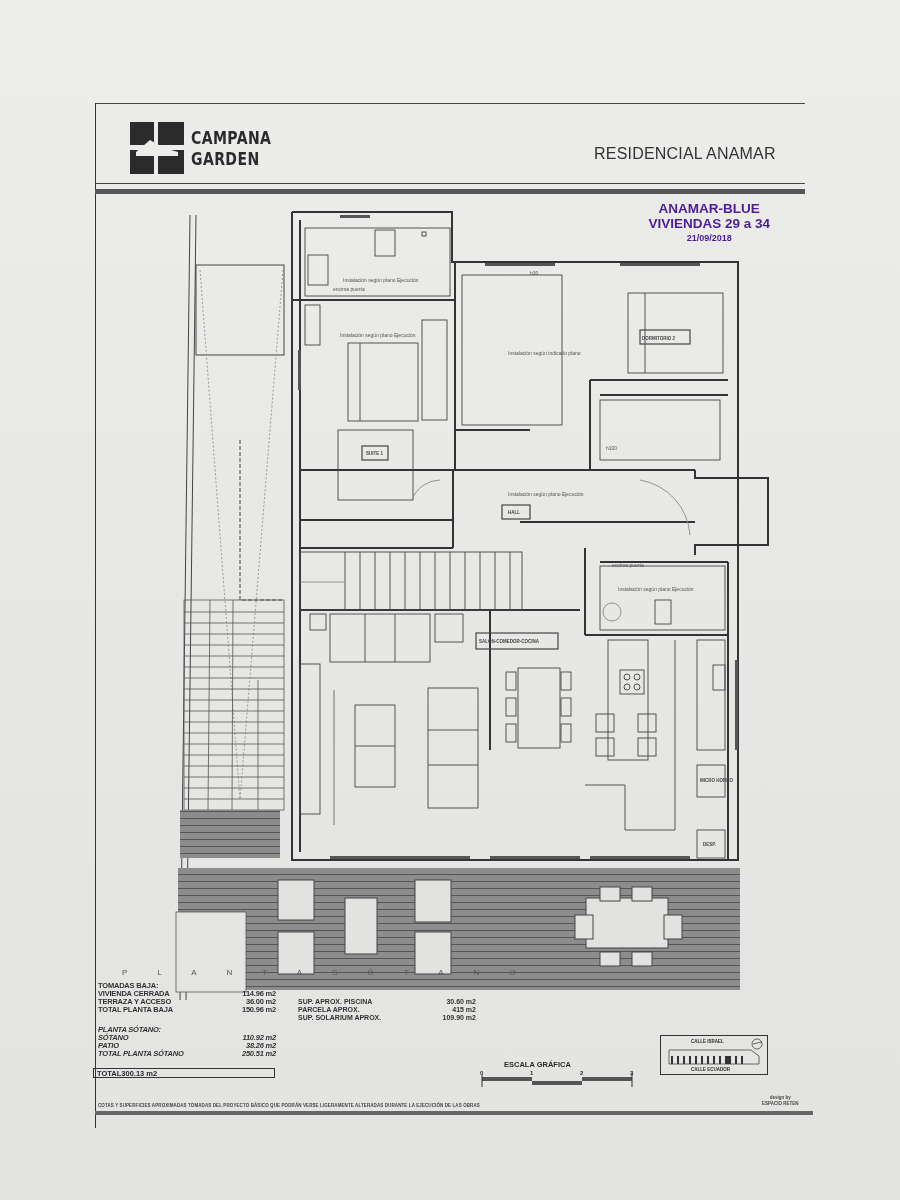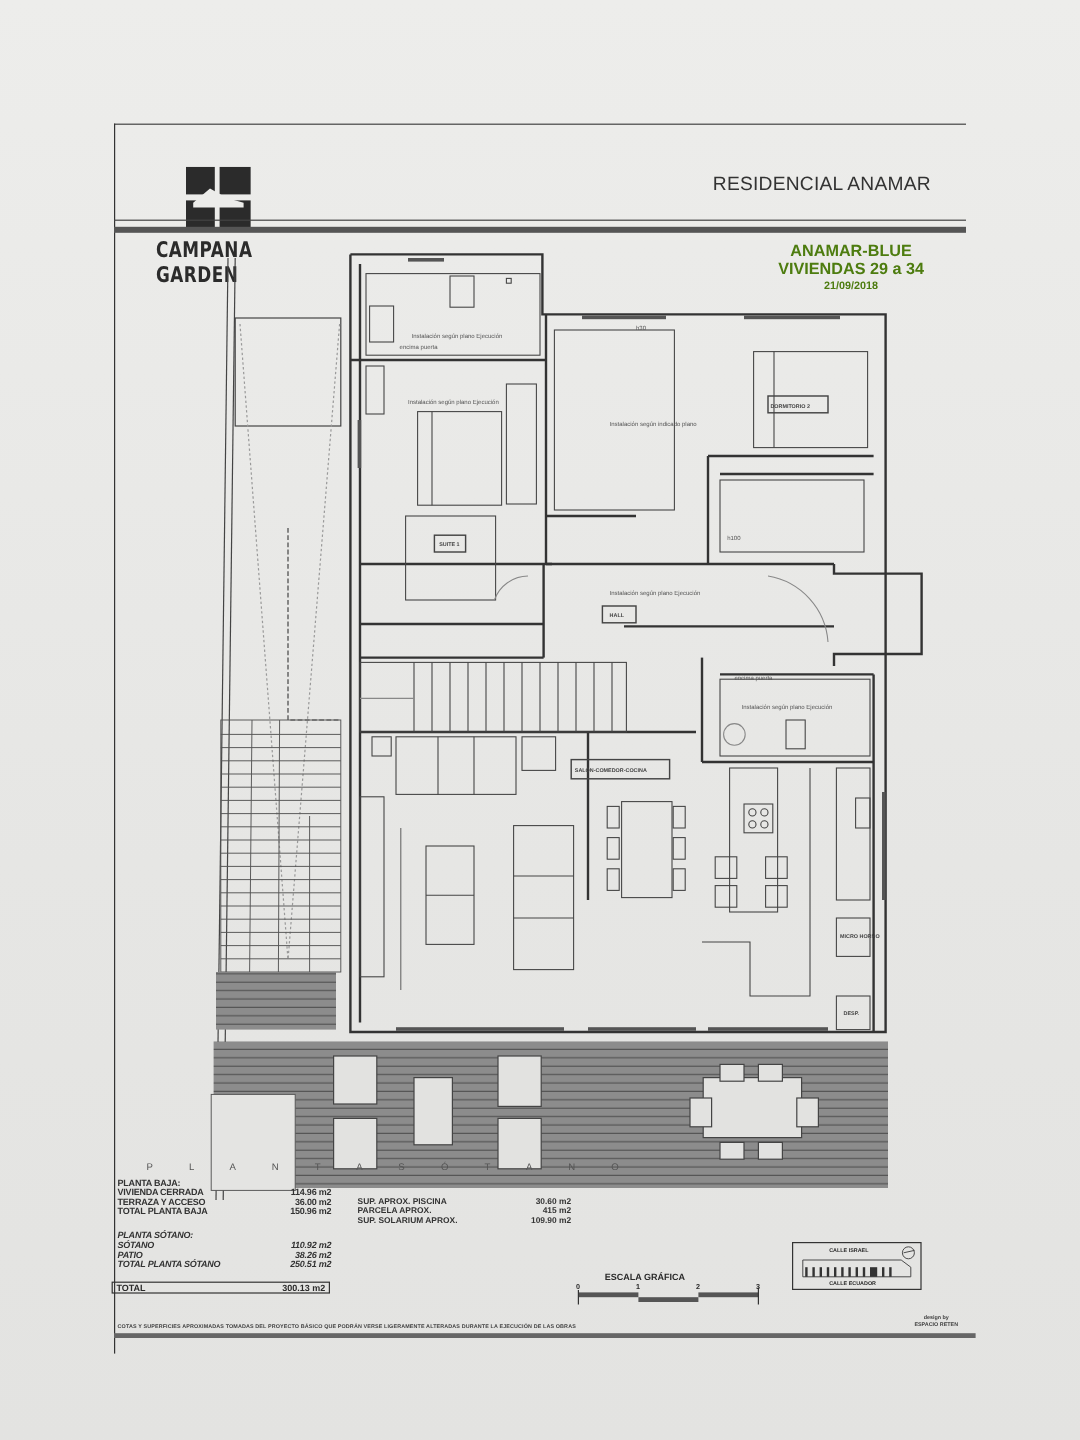--- a/index.html
+++ b/index.html
@@ -2,34 +2,34 @@
 <html><head>
 <meta charset="utf-8">
 <style>
   html,body{margin:0;padding:0;}
   body{width:900px;height:1200px;background:#e9e9e7;position:relative;overflow:hidden;font-family:"Liberation Sans",sans-serif;color:#2a2a2a;}
   .paper{position:absolute;left:0;top:0;width:900px;height:1200px;background:linear-gradient(180deg,#ededeb 0%,#e6e6e4 60%,#e3e3e1 100%);}
   .frame-left{position:absolute;left:95px;top:103px;width:1px;height:1025px;background:#333;}
   .frame-top{position:absolute;left:95px;top:103px;width:710px;height:1px;background:#444;}
   .hdr-rule{position:absolute;left:95px;top:183px;width:710px;height:1px;background:#444;}
   .thick-rule{position:absolute;left:95px;top:189px;width:710px;height:5px;background:#555;}
-  .logo{position:absolute;left:130px;top:139px;display:flex;align-items:center;gap:7px;flex-direction:column;}
+  .logo{position:absolute;left:130px;top:122px;display:flex;align-items:center;gap:7px;}
   .logo-mark{width:54px;height:52px;position:relative;}
   .logo-text{font-family:"DejaVu Sans",sans-serif;font-weight:bold;font-size:18px;line-height:21px;letter-spacing:0.5px;color:#2b2b2b;transform:scaleX(0.78);transform-origin:left center;}
   .project{position:absolute;left:594px;top:145px;font-size:16px;color:#333;letter-spacing:0.2px;}
-  .tb{position:absolute;right:130px;top:201px;text-align:center;font-weight:bold;color:#4d7c0f;}
+  .tb{position:absolute;right:130px;top:201px;text-align:center;font-weight:bold;color:#4c1d95;}
   .tb .l1{font-size:13.5px;line-height:15px;}
   .tb .l2{font-size:13.5px;line-height:15px;}
   .tb .l3{font-size:9px;line-height:14px;}
   .plan{position:absolute;left:0;top:0;}
   .planta-label{position:absolute;left:96px;top:968px;font-size:8px;letter-spacing:14px;color:#555;margin-left:26px;}
   .surf{position:absolute;font-size:7.5px;font-weight:bold;color:#333;line-height:8px;letter-spacing:-0.2px;}
   .surf .row{display:flex;justify-content:space-between;}
   .surf .val{text-align:right;margin-left:48px;}
-  .total-box{position:absolute;left:93px;top:1068px;width:182px;height:10px;border:1.3px solid #333;font-size:7.5px;font-weight:bold;display:flex;justify-content:space-between;padding:0 3px;box-sizing:border-box;line-height:9px;}
+  .total-box{position:absolute;left:93px;top:1068px;width:182px;height:10px;border:1.3px solid #333;font-size:7.5px;font-weight:bold;display:flex;justify-content:flex-start;padding:0 3px;box-sizing:border-box;line-height:9px;}
   .extra{position:absolute;left:298px;top:998px;width:178px;font-size:7px;font-weight:bold;color:#333;line-height:8px;}
   .extra .row{display:flex;justify-content:space-between;}
   .scale{position:absolute;left:480px;top:1060px;}
   .scale-title{font-size:7.5px;font-weight:bold;margin-left:24px;}
   .locmap{position:absolute;left:660px;top:1035px;width:108px;height:40px;border:1.5px solid #333;box-sizing:border-box;}
   .loc-top{position:absolute;left:30px;top:3px;font-size:4.5px;font-weight:bold;}
   .loc-bot{position:absolute;left:30px;top:31px;font-size:4.5px;font-weight:bold;}
   .footer-note{position:absolute;left:98px;top:1103px;font-size:4.5px;font-weight:bold;color:#444;letter-spacing:0.1px;}
   .footer-rule{position:absolute;left:95px;top:1111px;width:718px;height:4px;background:#666;}
   .credit{position:absolute;left:762px;top:1095px;font-size:4.5px;font-weight:bold;color:#444;text-align:center;line-height:6px;}
@@ -280,21 +280,21 @@
   <text x="479" y="643" class="tinyb">SALÓN-COMEDOR-COCINA</text>
   <text x="700" y="782" class="tinyb">MICRO HORNO</text>
   <text x="703" y="846" class="tinyb">DESP.</text>
   <text x="530" y="275" class="tiny">h30</text>
   <text x="606" y="450" class="tiny">h100</text>
 </svg>
 
 <div class="planta-label">P L A N T A   S Ó T A N O</div>
 
 <div class="surf" style="left:98px;top:982px;width:178px;">
-  <div>PLANTA BAJA:</div>
+  <div>TOMADAS BAJA:</div>
   <div class="row">
       <span>VIVIENDA CERRADA</span>
       <span class="val">114.96 m2</span>
     </div>
   <div class="row">
       <span>TERRAZA Y ACCESO</span>
       <span class="val">36.00 m2</span>
     </div>
   <div class="row">
       <span>TOTAL PLANTA BAJA</span>

